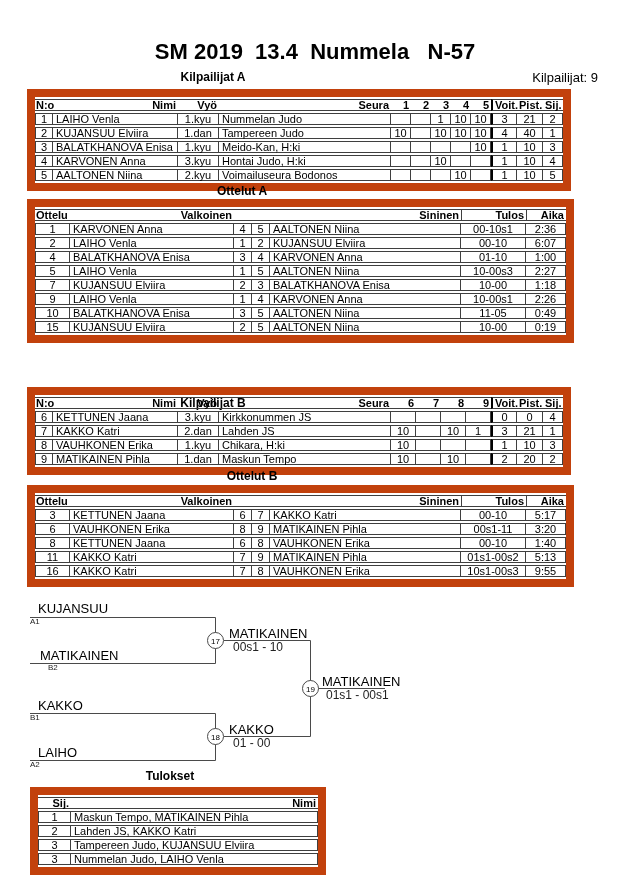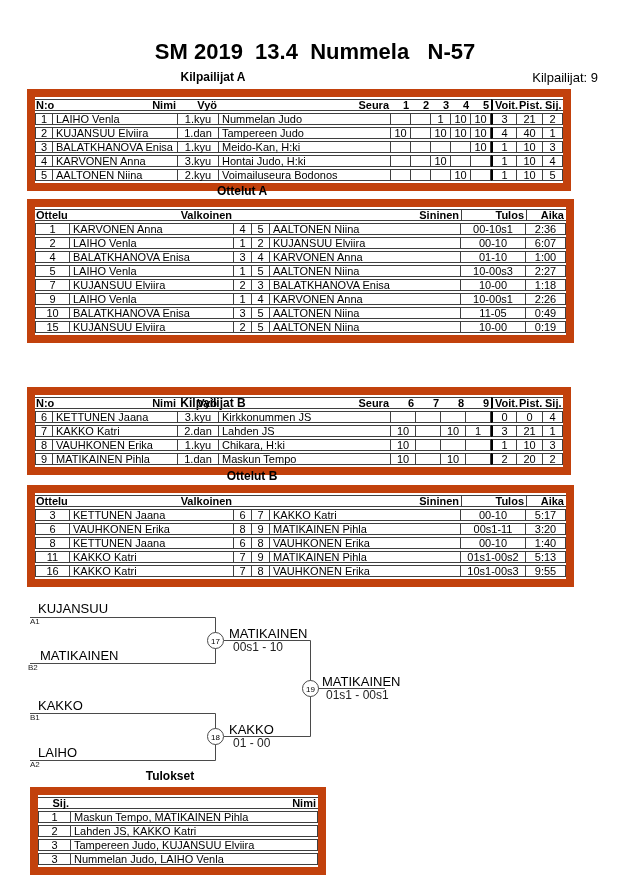--- a/index.html
+++ b/index.html
@@ -412,21 +412,21 @@
     </g>
     <g font-size="8" text-anchor="middle" fill="#000000" font-family="Liberation Sans, sans-serif">
       <text x="190.5" y="48.5">17</text>
       <text x="190.5" y="144.5">18</text>
       <text x="285.5" y="96.5">19</text>
     </g>
   </svg>
   <div class="abs bk-name" style="left:38px;top:603px;">KUJANSUU</div>
   <div class="abs bk-code" style="left:30px;top:618px;">A1</div>
   <div class="abs bk-name" style="left:40px;top:650px;">MATIKAINEN</div>
-  <div class="abs bk-code" style="left:28px;top:664px;">B2</div>
+  <div class="abs bk-code" style="left:48px;top:664px;">B2</div>
   <div class="abs bk-name" style="left:38px;top:700px;">KAKKO</div>
   <div class="abs bk-code" style="left:30px;top:714px;">B1</div>
   <div class="abs bk-name" style="left:38px;top:747px;">LAIHO</div>
   <div class="abs bk-code" style="left:30px;top:761px;">A2</div>
   <div class="abs bk-name" style="left:229px;top:628px;">MATIKAINEN</div>
   <div class="abs bk-score" style="left:233px;top:643px;">00s1 - 10</div>
   <div class="abs bk-name" style="left:229px;top:724px;">KAKKO</div>
   <div class="abs bk-score" style="left:233px;top:739px;">01 - 00</div>
   <div class="abs bk-name" style="left:322px;top:676px;">MATIKAINEN</div>
   <div class="abs bk-score" style="left:326px;top:691px;">01s1 - 00s1</div>

